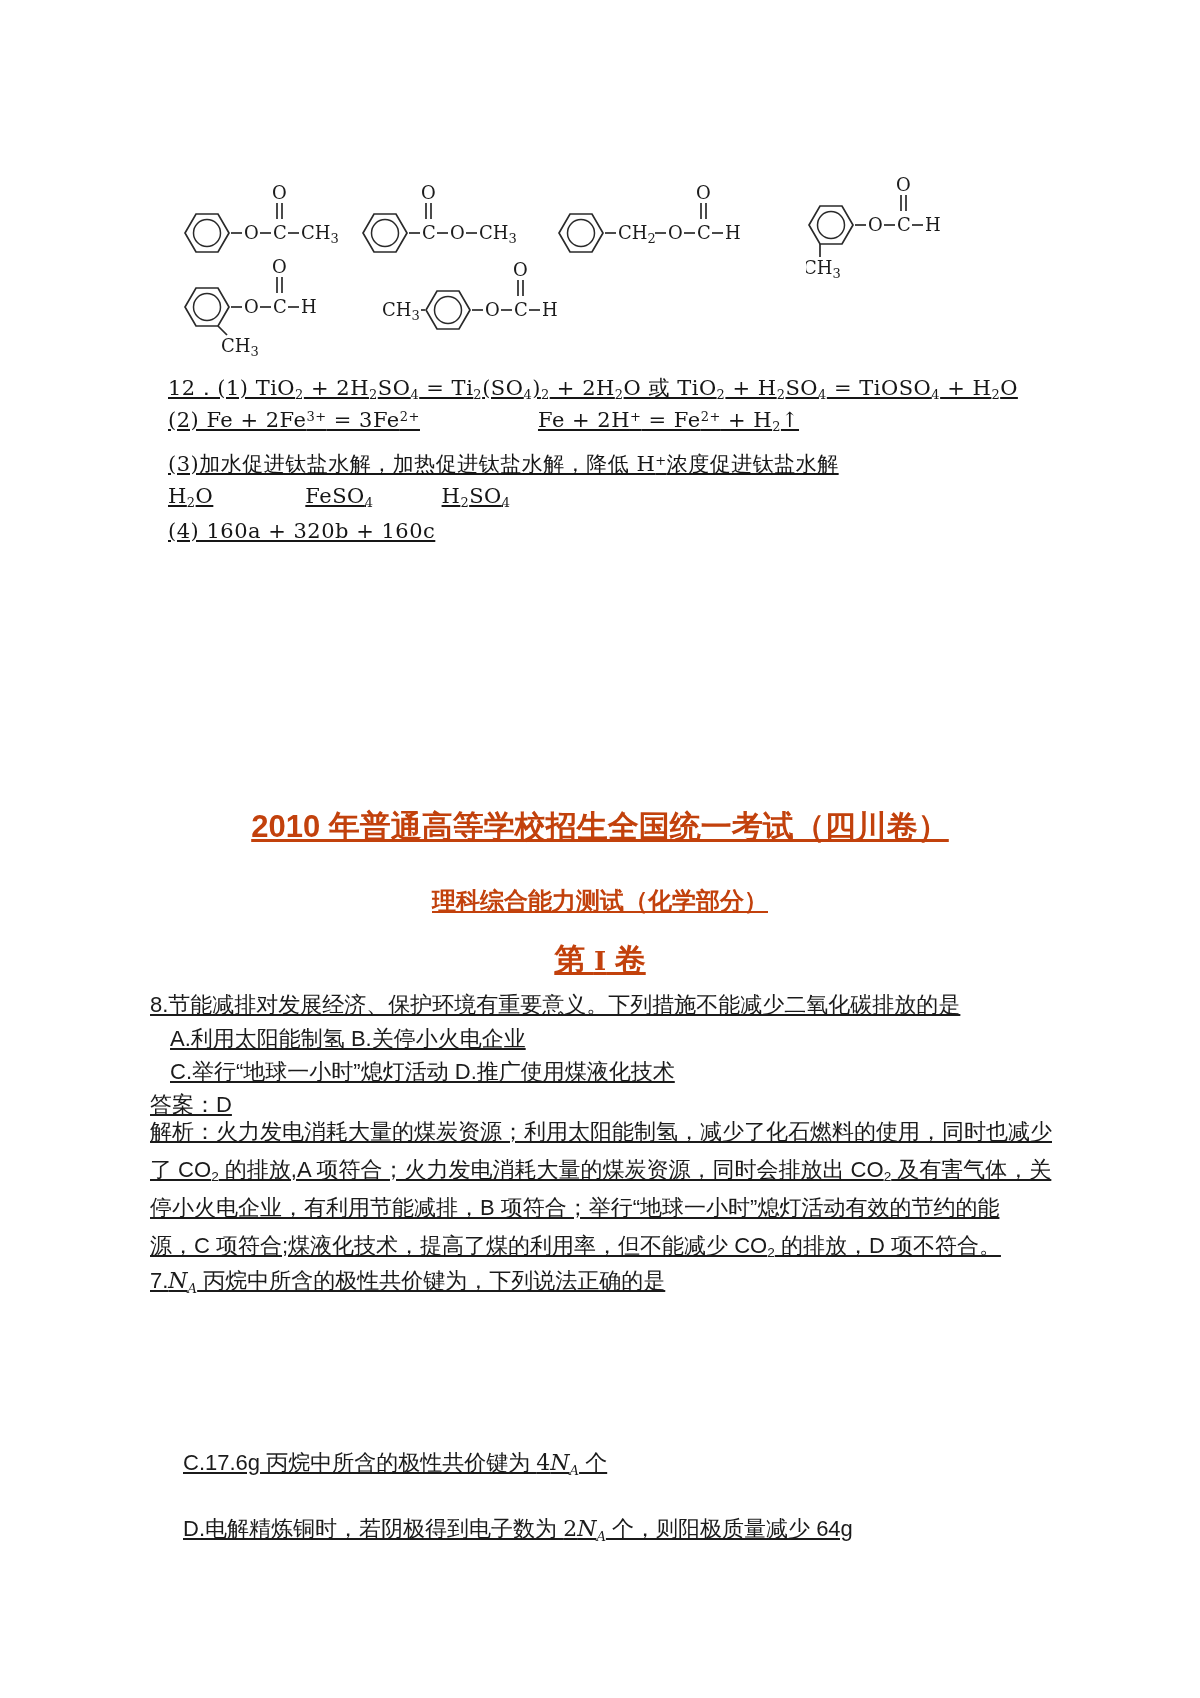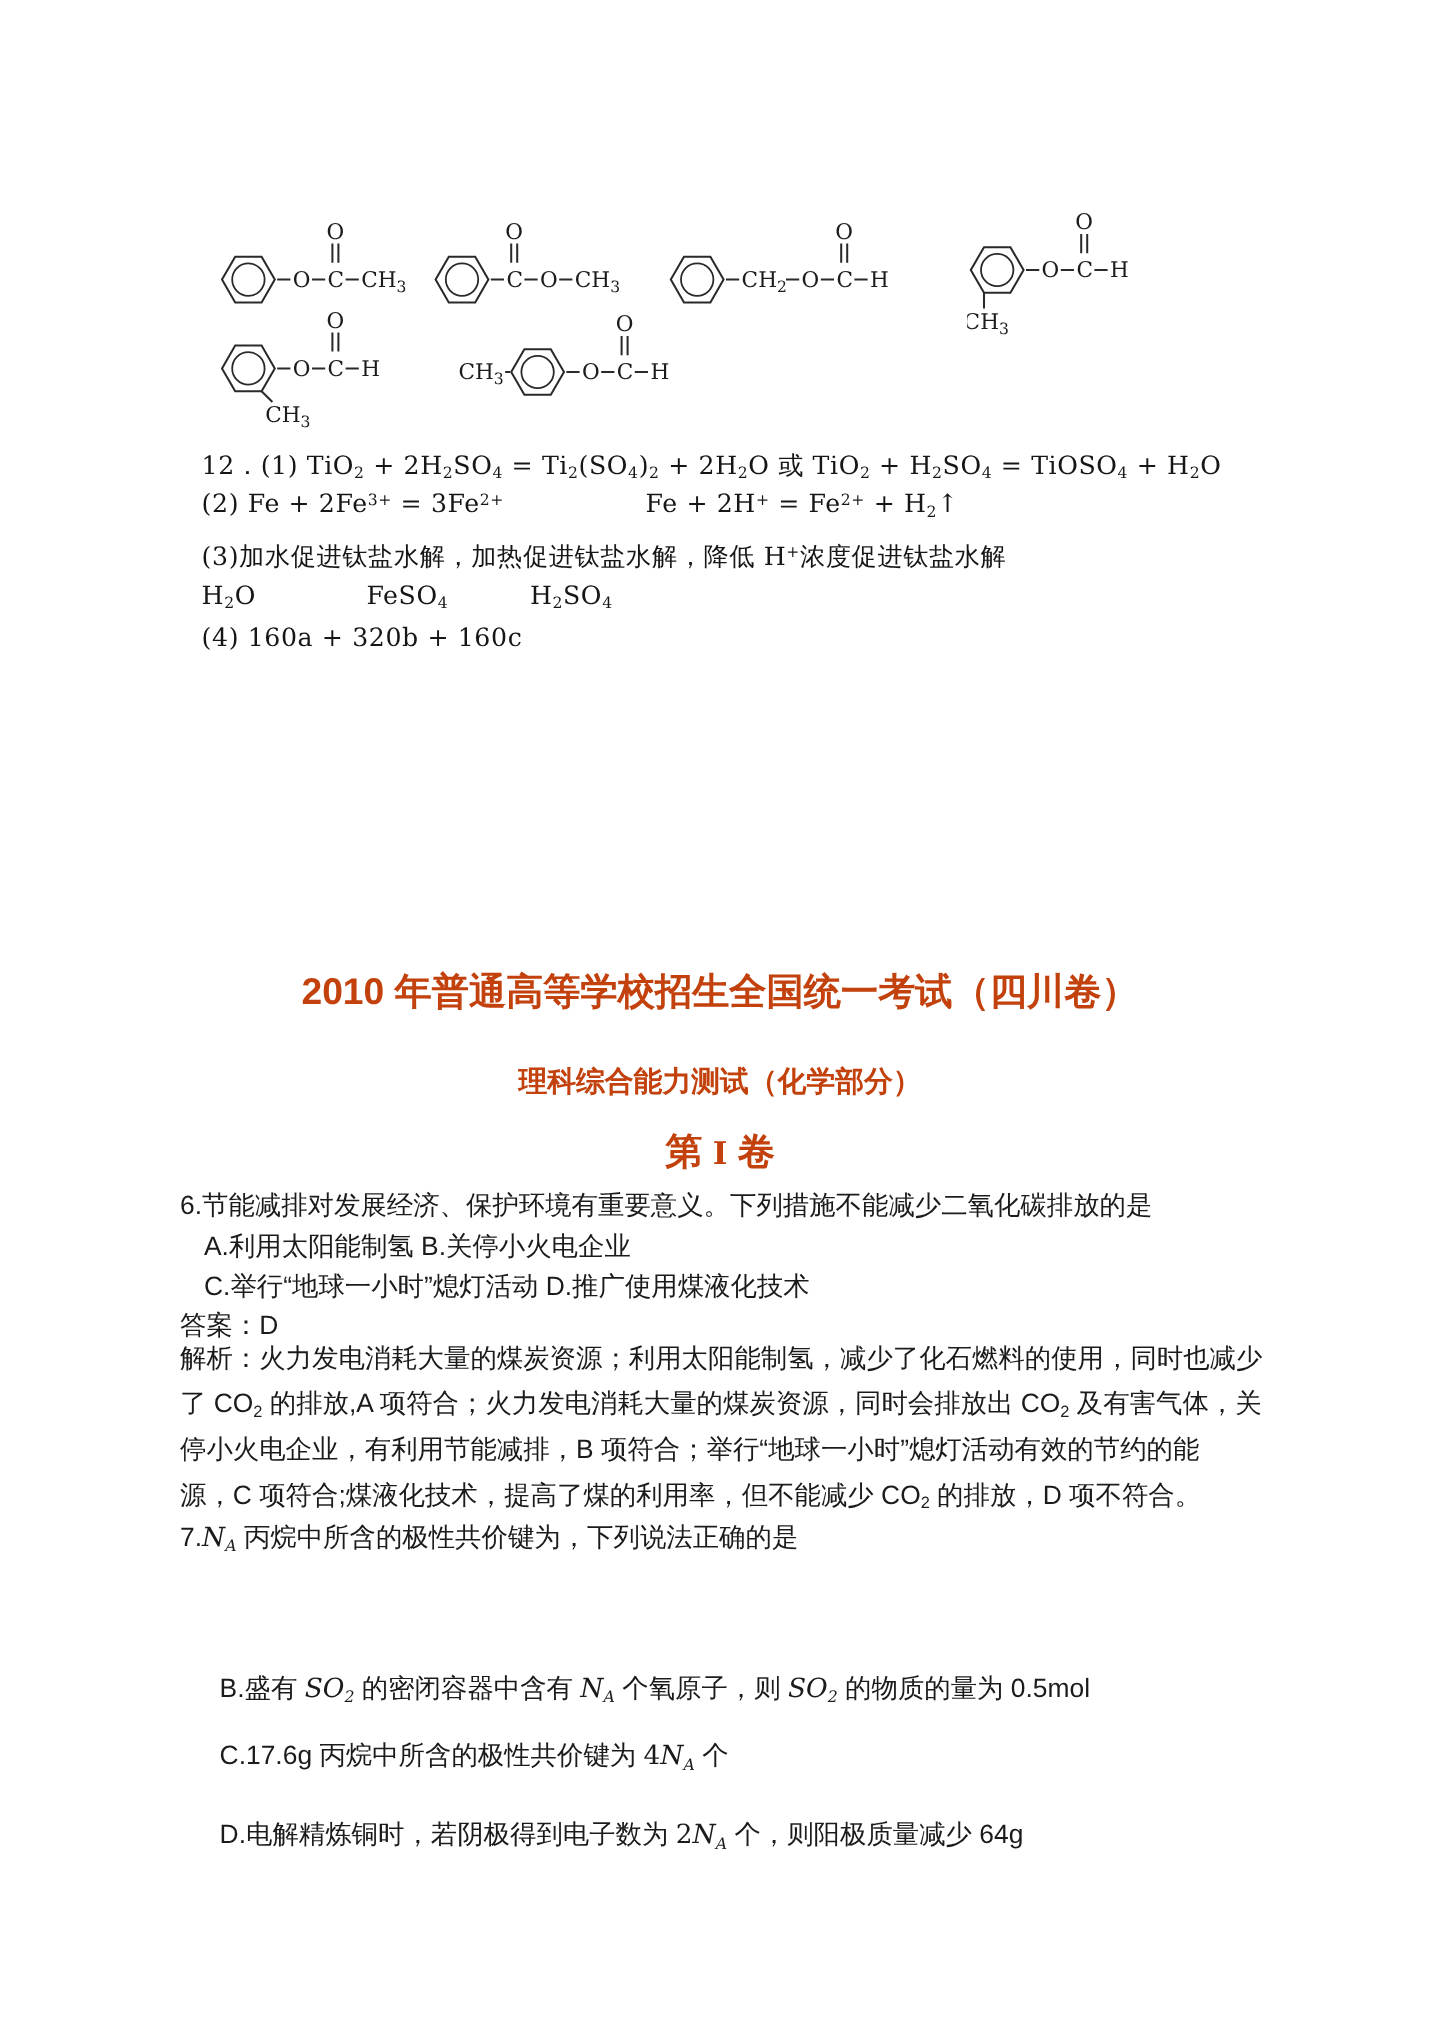--- a/index.html
+++ b/index.html
@@ -1,19 +1,19 @@
 <!DOCTYPE html>
 <html><head>
 <meta charset="utf-8">
 <style>
   html,body{margin:0;padding:0;}
   body{background:#ffffff;}
   .page{position:relative;width:1200px;height:1698px;background:#ffffff;color:#161616;
         font-family:"Liberation Sans",sans-serif;overflow:hidden;}
-  .abs{position:absolute;white-space:nowrap;}
+  .abs{position:absolute;white-space:nowrap;text-decoration:underline;}
 
   
   .struct{position:absolute;}
   .chem line,.chem polygon{stroke:#2a2a2a;stroke-width:1.7;fill:none;}
   .chem circle{stroke:#2a2a2a;stroke-width:1.5;fill:none;}
   .chem text{fill:#1c1c1c;font-family:"DejaVu Serif",serif;}
   #st0{left:182px;top:181px;} #st1{left:360px;top:181px;} #st2{left:556px;top:181px;}
   #st3{left:806px;top:173px;} #st4{left:182px;top:255px;} #st5{left:380px;top:258px;}
 
   
@@ -142,27 +142,26 @@
   <div id="eq1" class="abs eq"><span>12．(1) TiO</span><span class="seg-sub">2</span><span> + 2H</span><span class="seg-sub">2</span><span>SO</span><span class="seg-sub">4</span><span> = Ti</span><span class="seg-sub">2</span><span>(SO</span><span class="seg-sub">4</span><span>)</span><span class="seg-sub">2</span><span> + 2H</span><span class="seg-sub">2</span><span>O 或 TiO</span><span class="seg-sub">2</span><span> + H</span><span class="seg-sub">2</span><span>SO</span><span class="seg-sub">4</span><span> = TiOSO</span><span class="seg-sub">4</span><span> + H</span><span class="seg-sub">2</span><span>O</span></div>
   <div id="eq2" class="abs eq"><span>(2) Fe + 2Fe</span><span class="seg-sup">3+</span><span> = 3Fe</span><span class="seg-sup">2+</span><span class="gap" style="width: 118px;"></span><span>Fe + 2H</span><span class="seg-sup">+</span><span> = Fe</span><span class="seg-sup">2+</span><span> + H</span><span class="seg-sub">2</span><span>↑</span></div>
   <div id="eq3" class="abs eq"><span>(3)加水促进钛盐水解，加热促进钛盐水解，降低 H</span><span class="seg-sup">+</span><span>浓度促进钛盐水解</span></div>
   <div id="eq4" class="abs eq"><span>H</span><span class="seg-sub">2</span><span>O</span><span class="gap" style="width: 92px;"></span><span>FeSO</span><span class="seg-sub">4</span><span class="gap" style="width: 68px;"></span><span>H</span><span class="seg-sub">2</span><span>SO</span><span class="seg-sub">4</span></div>
   <div id="eq5" class="abs eq"><span>(4) 160a + 320b + 160c</span></div>
 
   <div id="title" class="abs head">2010 年普通高等学校招生全国统一考试（四川卷）</div>
   <div id="subtitle" class="abs head">理科综合能力测试（化学部分）</div>
   <div id="section" class="abs head"><span>第 </span><span class="seg-roman">I</span><span> 卷</span></div>
 
-  <div id="q6q" class="abs body">6.节能减排对发展经济、保护环境有重要意义。下列措施不能减少二氧化碳排放的是</div>
+  <div id="q6q" class="abs body">8.节能减排对发展经济、保护环境有重要意义。下列措施不能减少二氧化碳排放的是</div>
   <div id="q6o1" class="abs body">A.利用太阳能制氢 B.关停小火电企业</div>
   <div id="q6o2" class="abs body">C.举行“地球一小时”熄灯活动 D.推广使用煤液化技术</div>
   <div id="q6ans" class="abs body">答案：D</div>
   <div id="an1" class="abs body"><span>解析：火力发电消耗大量的煤炭资源；利用太阳能制氢，减少了化石燃料的使用，同时也减少</span></div>
   <div id="an2" class="abs body"><span>了 CO</span><span class="seg-sub">2</span><span> 的排放,A 项符合；火力发电消耗大量的煤炭资源，同时会排放出 CO</span><span class="seg-sub">2</span><span> 及有害气体，关</span></div>
   <div id="an3" class="abs body"><span>停小火电企业，有利用节能减排，B 项符合；举行“地球一小时”熄灯活动有效的节约的能</span></div>
   <div id="an4" class="abs body"><span>源，C 项符合;煤液化技术，提高了煤的利用率，但不能减少 CO</span><span class="seg-sub">2</span><span> 的排放，D 项不符合。</span></div>
 
   <div id="q7q" class="abs body"><span>7.</span><span class="seg-iserif">N</span><span class="seg-isub">A</span><span> 丙烷中所含的极性共价键为，下列说法正确的是</span></div>
-  <div id="q7b" class="abs body"><span>B.盛有 </span><span class="seg-iserif">SO</span><span class="seg-isub">2</span><span> 的密闭容器中含有 </span><span class="seg-iserif">N</span><span class="seg-isub">A</span><span> 个氧原子，则 </span><span class="seg-iserif">SO</span><span class="seg-isub">2</span><span> 的物质的量为 0.5mol</span></div>
   <div id="q7c" class="abs body"><span>C.17.6g 丙烷中所含的极性共价键为 </span><span class="seg-serifn">4</span><span class="seg-iserif">N</span><span class="seg-isub">A</span><span> 个</span></div>
   <div id="q7d" class="abs body"><span>D.电解精炼铜时，若阴极得到电子数为 </span><span class="seg-serifn">2</span><span class="seg-iserif">N</span><span class="seg-isub">A</span><span> 个，则阳极质量减少 64g</span></div>
 
 </div>
 
 </body></html>

